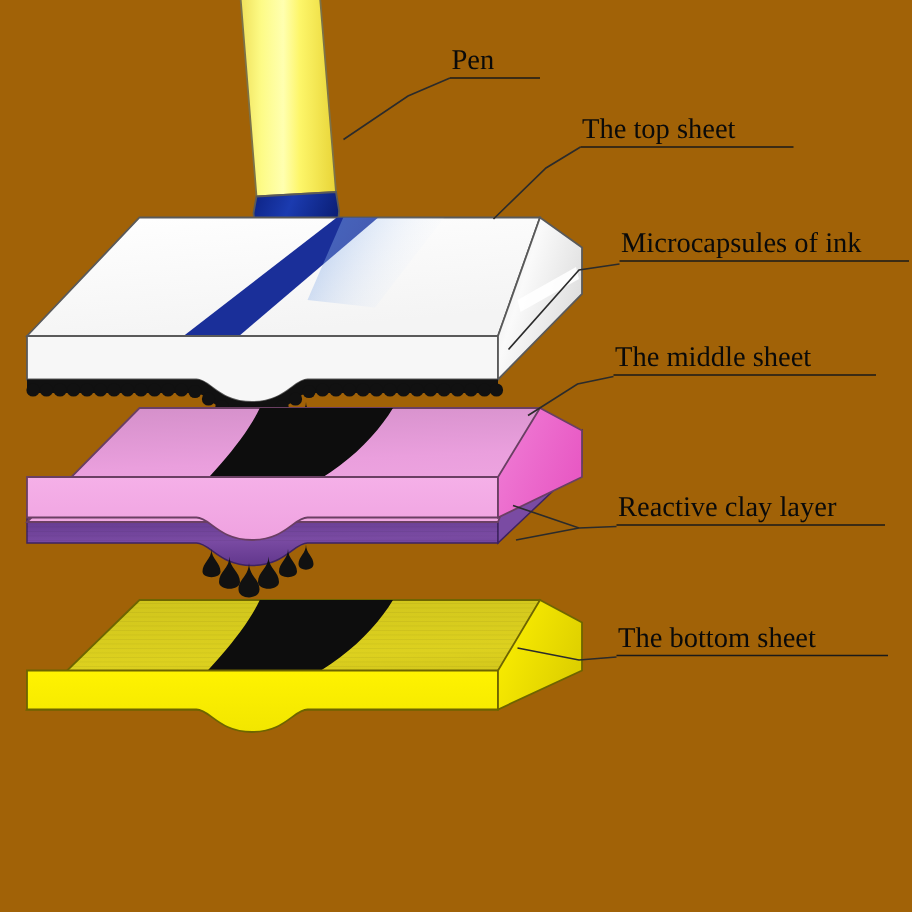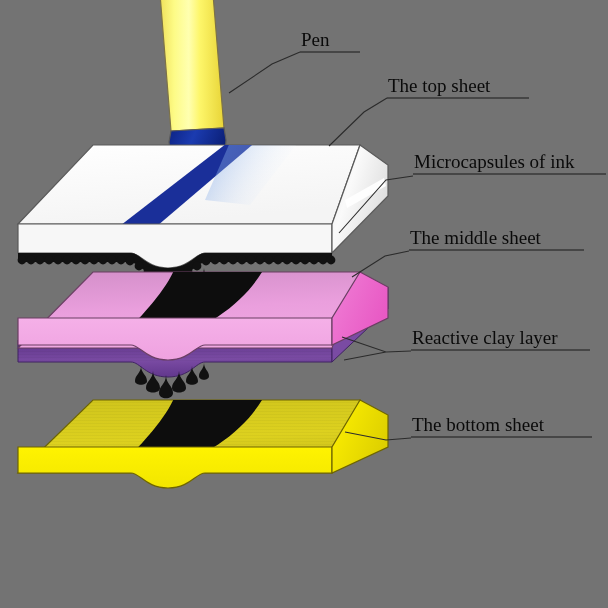--- a/index.html
+++ b/index.html
@@ -1,17 +1,17 @@
 <!DOCTYPE html>
 <html><head>
 <meta charset="utf-8">
 <style>
   html,body{margin:0;padding:0;background:#ffffff;}
   body{width:608px;height:608px;overflow:hidden;font-family:"Liberation Serif",serif;}
-  #stage{position:relative;width:608px;height:608px;background:#737373;}
+  #stage{position:relative;width:608px;height:608px;background:#a16207;}
   svg.diagram{position:absolute;left:0;top:0;width:608px;height:608px;display:block;}
   .lbl{font-family:"Liberation Serif",serif;font-size:19px;fill:#0a0a0a;}
   .lblline{stroke:#1a1a1a;stroke-width:1.1;fill:none;}
   .leader{stroke:#2b2b2b;stroke-width:1.1;fill:none;}
 </style>
 </head>
 <body>
 
 <div id="stage">
 <svg class="diagram" viewBox="0 0 608 608">

